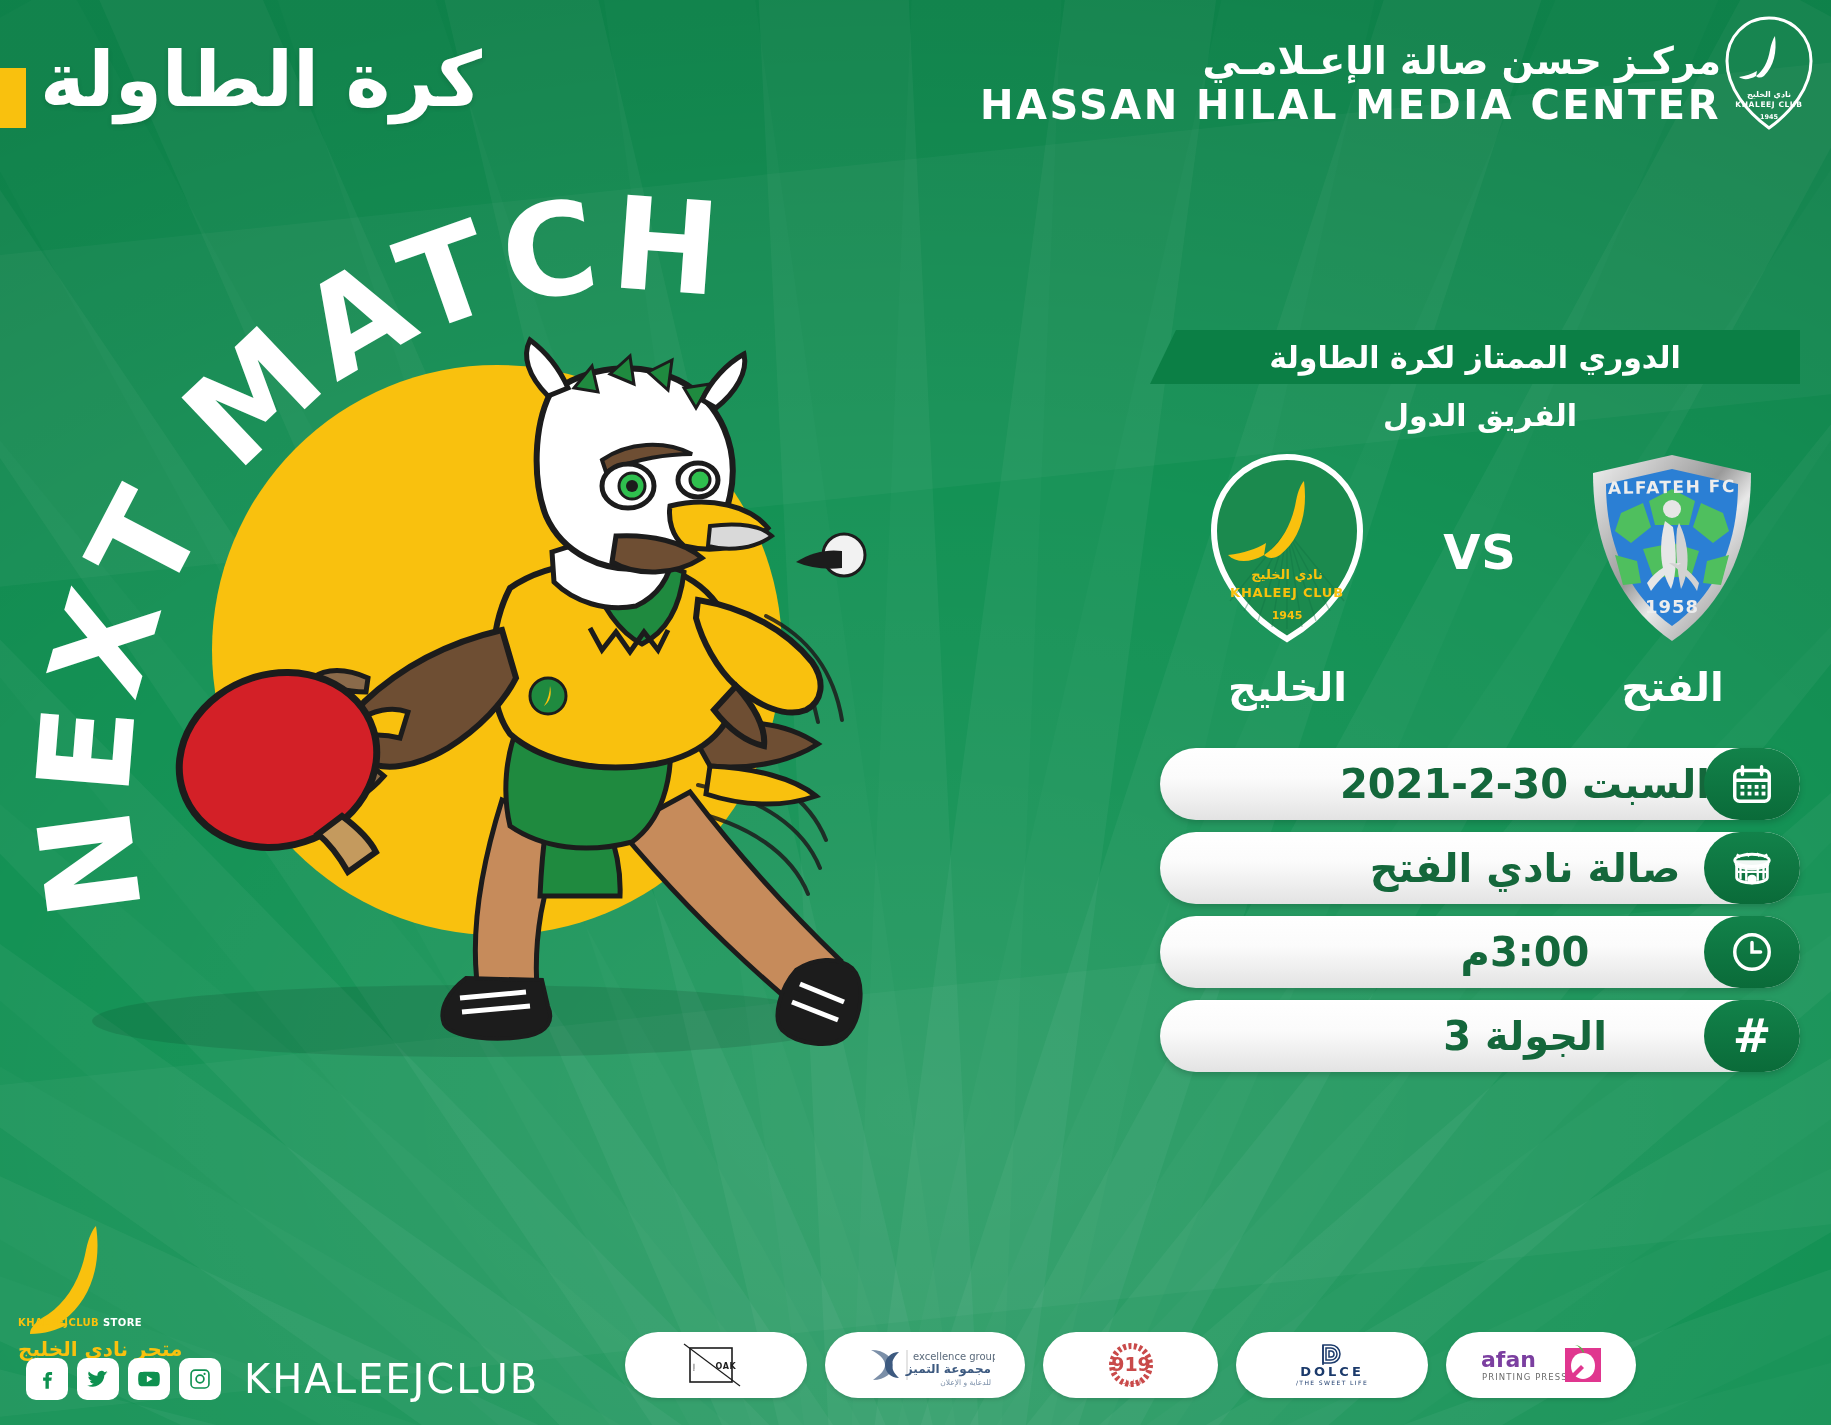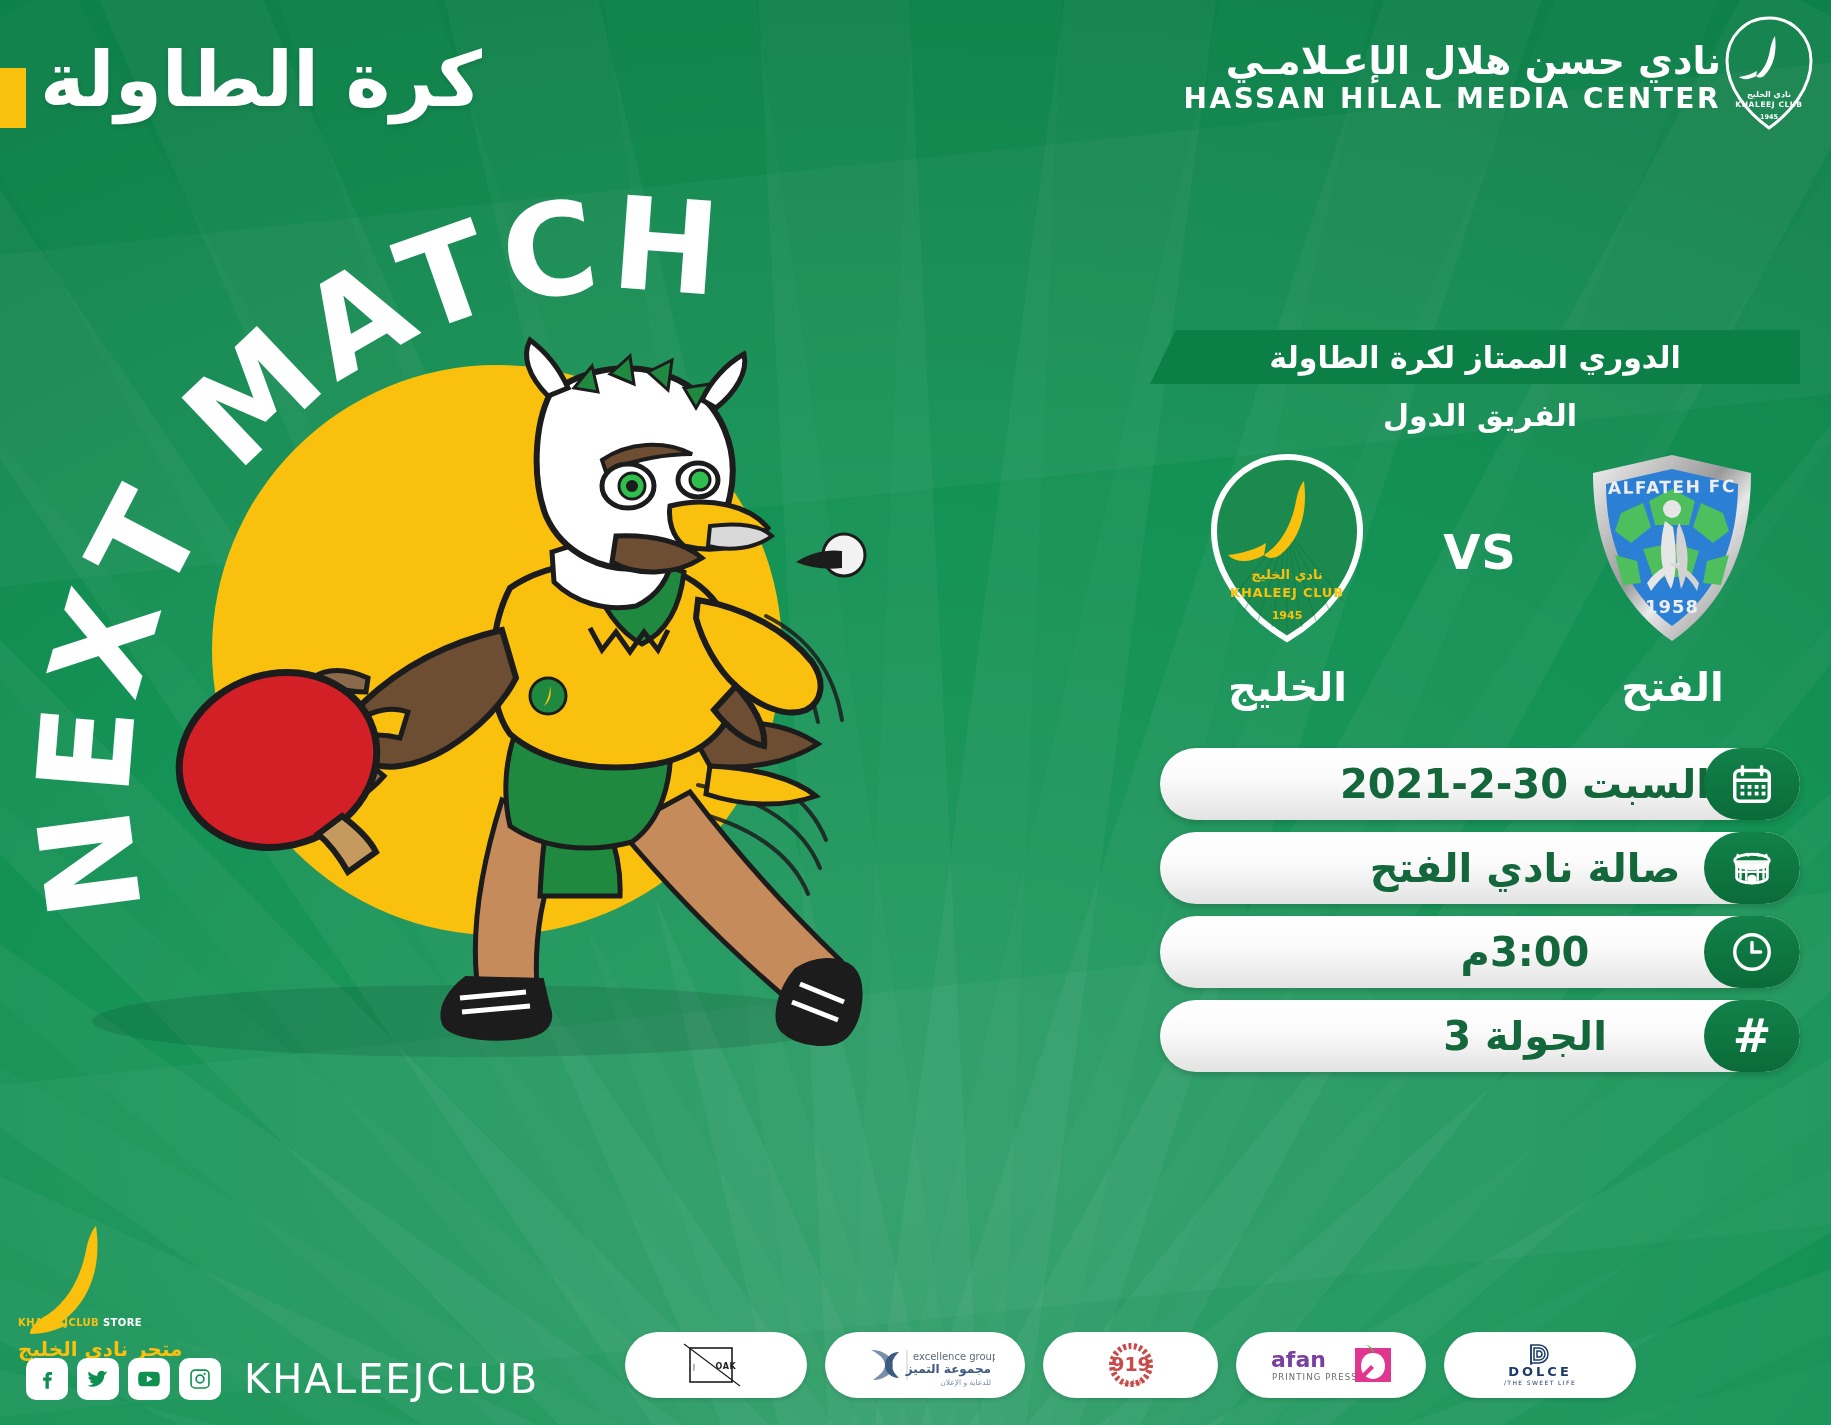--- a/index.html
+++ b/index.html
@@ -41,21 +41,21 @@
     color:#fff;font-size:76px;font-weight:700;
     direction:rtl;letter-spacing:-1px;line-height:1;
     text-shadow:0 2px 5px rgba(0,0,0,.12);
   }
 
   .media-center{
     position:absolute;right:110px;top:40px;text-align:right;color:#fff;
     direction:rtl;
   }
   .media-ar{font-size:38px;font-weight:700;letter-spacing:1px;line-height:1.12;}
-  .media-en{font-size:28px;font-weight:700;letter-spacing:2.5px;
+  .media-en{font-size:40px;font-weight:700;letter-spacing:2.5px;
     direction:ltr;text-align:right;line-height:1.12;}
 
   .club-crest-top{
     position:absolute;right:12px;top:14px;width:100px;height:118px;
   }
 
   
   .nextmatch-arc{
     position:absolute;left:30px;top:140px;width:780px;height:820px;
     pointer-events:none;
@@ -207,21 +207,21 @@
       <div class="ray" style="transform: translateX(-50%) rotate(80.4deg); opacity: 1;"></div>
     </div>
   <div class="bg-band" style="top:150px"></div>
   <div class="bg-band" style="top:980px"></div>
   <div class="bg-vignette"></div>
 
   <div class="header-accent"></div>
   <div class="header-title">كرة الطاولة</div>
 
   <div class="media-center">
-    <div class="media-ar">نادي حسن هلال الإعـلامـي</div>
+    <div class="media-ar">مركـز حسن صالة الإعـلامـي</div>
     <div class="media-en">HASSAN HILAL MEDIA CENTER</div>
   </div>
 
   <svg class="club-crest-top" viewBox="0 0 100 118">
     <path d="M50 4 C74 4 92 23 92 47 C92 74 72 98 50 114 C28 98 8 74 8 47 C8 23 26 4 50 4 Z" fill="none" stroke="#fff" stroke-width="3"></path>
     <path d="M56 22 C58 38 55 52 45 62 C42 64 39 64 37 62 C44 57 49 48 51 36 C52 30 54 25 56 22 Z" fill="#fff"></path>
     <path d="M37 62 C30 66 24 66 20 63 C27 62 33 60 38 57 Z" fill="#fff"></path>
     <text x="50" y="83" text-anchor="middle" fill="#fff" font-size="8" font-weight="700">نادي الخليج</text>
     <text x="50" y="93" text-anchor="middle" fill="#fff" font-size="7.5" font-weight="700" letter-spacing="0.6">KHALEEJ CLUB</text>
     <text x="50" y="105" text-anchor="middle" fill="#fff" font-size="6.5" font-weight="700">1945</text>
@@ -507,39 +507,39 @@
     <div class="sponsor sp-919">
       <svg viewBox="0 0 120 46" width="120" height="46">
         <g transform="translate(60,23)">
           <circle r="19" fill="none" stroke="#C94A4A" stroke-width="6" stroke-dasharray="3 2.4"></circle>
           <text y="6" text-anchor="middle" fill="#C94A4A" font-size="19" font-weight="700">919</text>
         </g>
         <text x="60" y="42" text-anchor="middle" fill="#C94A4A" font-size="6">الحلويات</text>
       </svg>
     </div>
 
-    <div class="sponsor sp-afan">
-      <svg viewBox="0 0 132 48" width="132" height="48">
-        <text x="6" y="26" fill="#7B3FA0" font-size="22" font-weight="700">afan</text>
-        <text x="7" y="39" fill="#6B6B6B" font-size="8.5" letter-spacing="1.1">PRINTING PRESS</text>
-        <rect x="90" y="7" width="36" height="34" fill="#E0368F"></rect>
-        <path d="M108 12 C116 12 120 18 120 25 C120 33 114 38 108 38 C102 38 96 33 96 25 C96 18 100 12 108 12 Z" fill="#fff"></path>
-        <path d="M108 12 C106 8 104 5 100 4 C104 4 108 7 109 11 Z" fill="#5BAF46"></path>
-        <path d="M96 34 l10 -10 l3 3 l-10 10 z" fill="#E0368F"></path>
-      </svg>
-    </div>
-
     <div class="sponsor sp-dolce">
       <svg viewBox="0 0 130 50" width="130" height="50">
         <g transform="translate(65,14)" fill="none" stroke="#1B3A6B" stroke-width="1.5">
           <path d="M-9 -9 h8 a9 9 0 0 1 0 18 h-8 z"></path>
           <path d="M-6 -6 h5 a6 6 0 0 1 0 12 h-5 z"></path>
           <path d="M-3 -3 h2 a3 3 0 0 1 0 6 h-2 z"></path>
           <path d="M-9 -9 v20"></path>
         </g>
         <text x="65" y="36" text-anchor="middle" fill="#1B3A6B" font-size="13" font-weight="700" letter-spacing="3">DOLCE</text>
         <text x="65" y="45" text-anchor="middle" fill="#1B3A6B" font-size="6" letter-spacing="1.4">/THE SWEET LIFE</text>
       </svg>
     </div>
 
+    <div class="sponsor sp-afan">
+      <svg viewBox="0 0 132 48" width="132" height="48">
+        <text x="6" y="26" fill="#7B3FA0" font-size="22" font-weight="700">afan</text>
+        <text x="7" y="39" fill="#6B6B6B" font-size="8.5" letter-spacing="1.1">PRINTING PRESS</text>
+        <rect x="90" y="7" width="36" height="34" fill="#E0368F"></rect>
+        <path d="M108 12 C116 12 120 18 120 25 C120 33 114 38 108 38 C102 38 96 33 96 25 C96 18 100 12 108 12 Z" fill="#fff"></path>
+        <path d="M108 12 C106 8 104 5 100 4 C104 4 108 7 109 11 Z" fill="#5BAF46"></path>
+        <path d="M96 34 l10 -10 l3 3 l-10 10 z" fill="#E0368F"></path>
+      </svg>
+    </div>
+
   </div>
 
 </div>
 
 </body></html>

